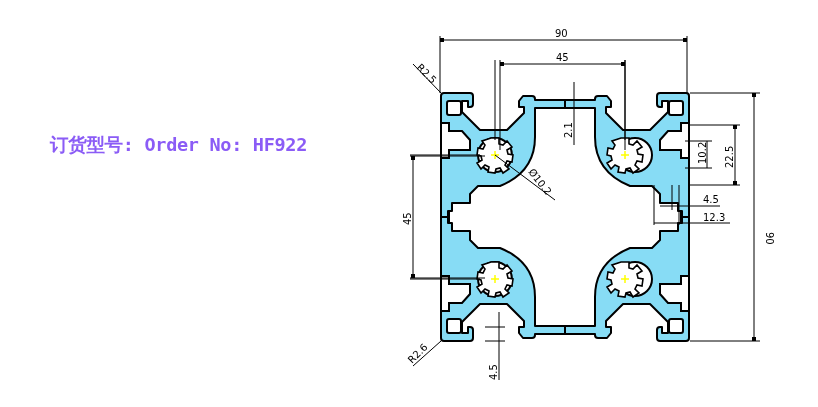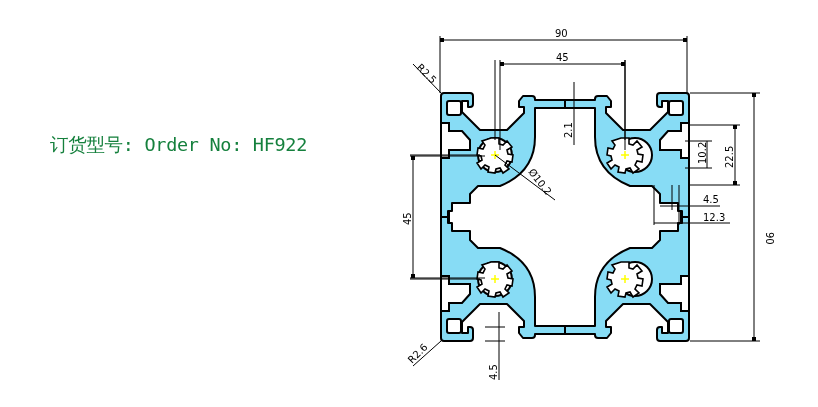--- a/index.html
+++ b/index.html
@@ -4,21 +4,21 @@
 <style>
   html, body { margin: 0; padding: 0; background: #ffffff; }
   body { width: 818px; height: 407px; position: relative; overflow: hidden; }
   .spec {
     position: absolute; left: 50px; top: 130px;
     font-family: "DejaVu Sans Mono", "Liberation Mono", monospace;
     font-size: 18.5px; color: #000; line-height: 30.5px;
     letter-spacing: -0.3px;
   }
   .spec .row { white-space: nowrap; }
-  .spec .row.order { color: #15803d; font-weight: normal; }
+  .spec .row.order { color: #8b5cf6; font-weight: bold; }
   svg.drawing { position: absolute; left: 0; top: 0; }
   .dim-text { font-family: "DejaVu Sans", "Liberation Sans", sans-serif; font-size: 10px; fill: #000; }
 </style>
 </head>
 <body>
 
 <div class="spec">
   <div class="row order">订货型号: Order No: HF922</div>
 </div>
 

